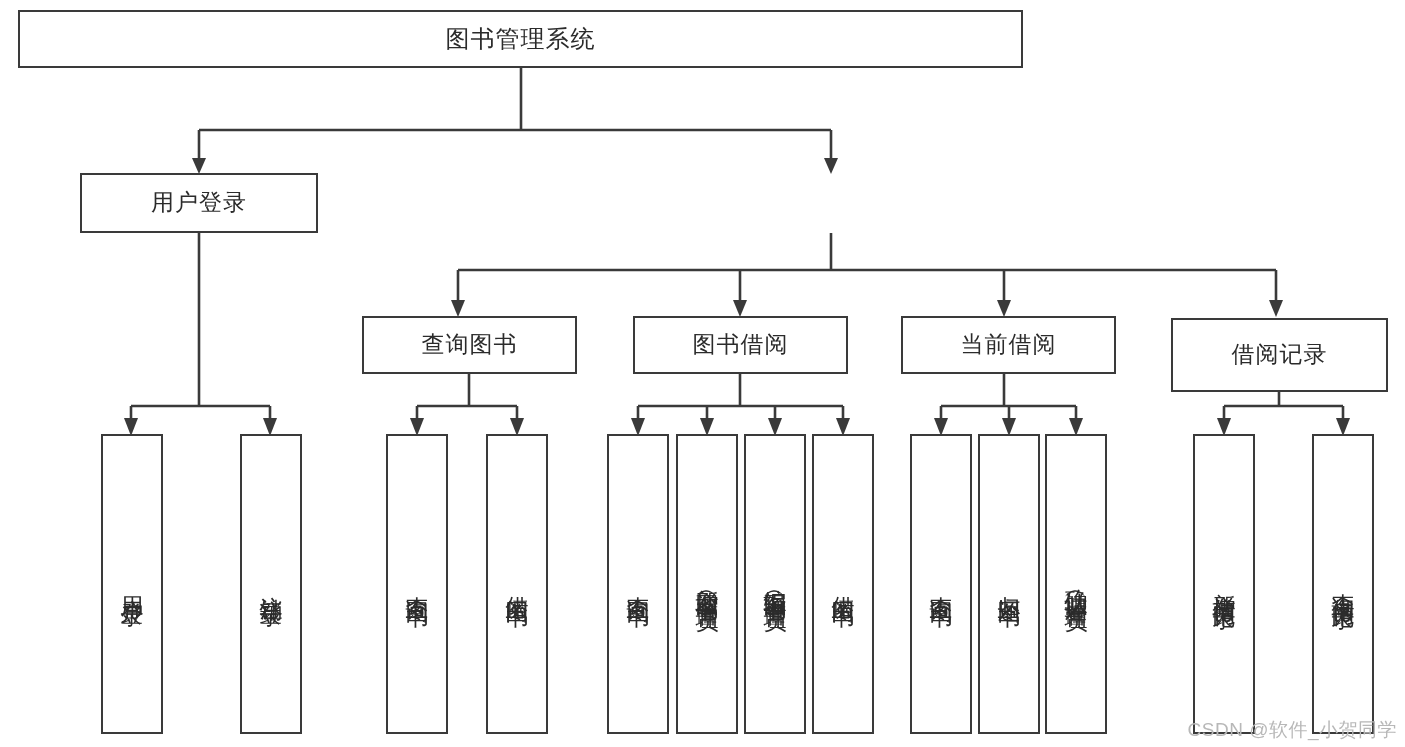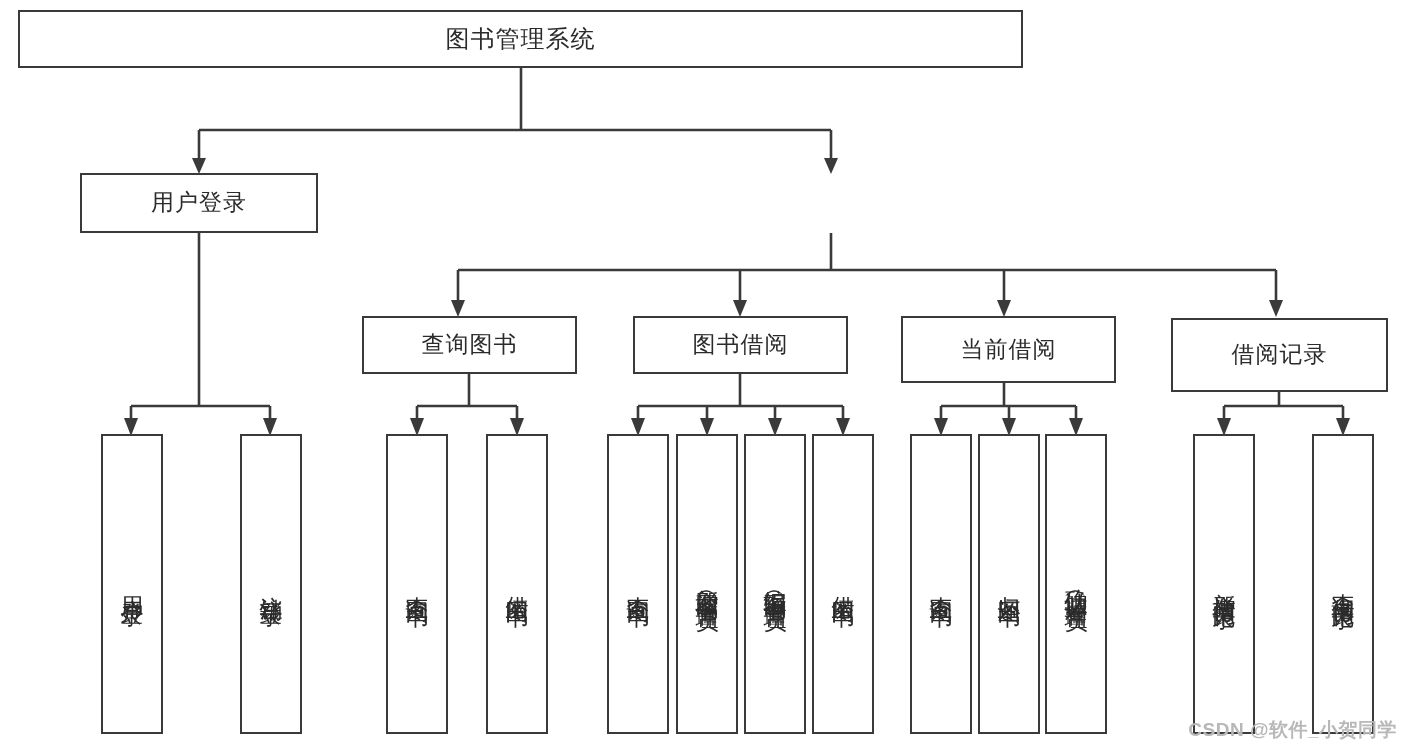--- a/index.html
+++ b/index.html
@@ -57,21 +57,20 @@
     fill: none;
   }
   .watermark {
     position: absolute;
     right: 8px;
     bottom: 4px;
     font-size: 19px;
     color: #b8b8b8;
     letter-spacing: 0.5px;
     white-space: nowrap;
-    font-weight: bold;
   }
 </style>
 </head>
 <body>
 
 <div id="canvas">
 
   <svg id="wires" viewBox="0 0 1405 747">
 
     <line x1="521" y1="68" x2="521" y2="130"></line>
@@ -136,21 +135,21 @@
 
   <div class="node horiz root" style="left:18px; top:10px; width:1005px; height:58px;">图书管理系统</div>
 
   <div class="node horiz" style="left:80px; top:173px; width:238px; height:60px;">用户登录</div>
 
 
   <div class="node horiz" style="left:362px; top:316px; width:215px; height:58px;">查询图书</div>
 
   <div class="node horiz" style="left:633px; top:316px; width:215px; height:58px;text-align:right;">图书借阅</div>
 
-  <div class="node horiz" style="left:901px; top:316px; width:215px; height:67px;">当前借阅</div>
+  <div class="node horiz" style="left:901px; top:316px; width:215px; height:58px;">当前借阅</div>
 
   <div class="node horiz" style="left:1171px; top:318px; width:217px; height:74px;">借阅记录</div>
 
   <div class="node vert" style="left:101px; top:434px; width:62px; height:300px;">用户登录</div>
 
   <div class="node vert" style="left:240px; top:434px; width:62px; height:300px;">注销登录</div>
 
   <div class="node vert" style="left:386px; top:434px; width:62px; height:300px;">查询图书</div>
 
   <div class="node vert" style="left:486px; top:434px; width:62px; height:300px;">借阅图书</div>

